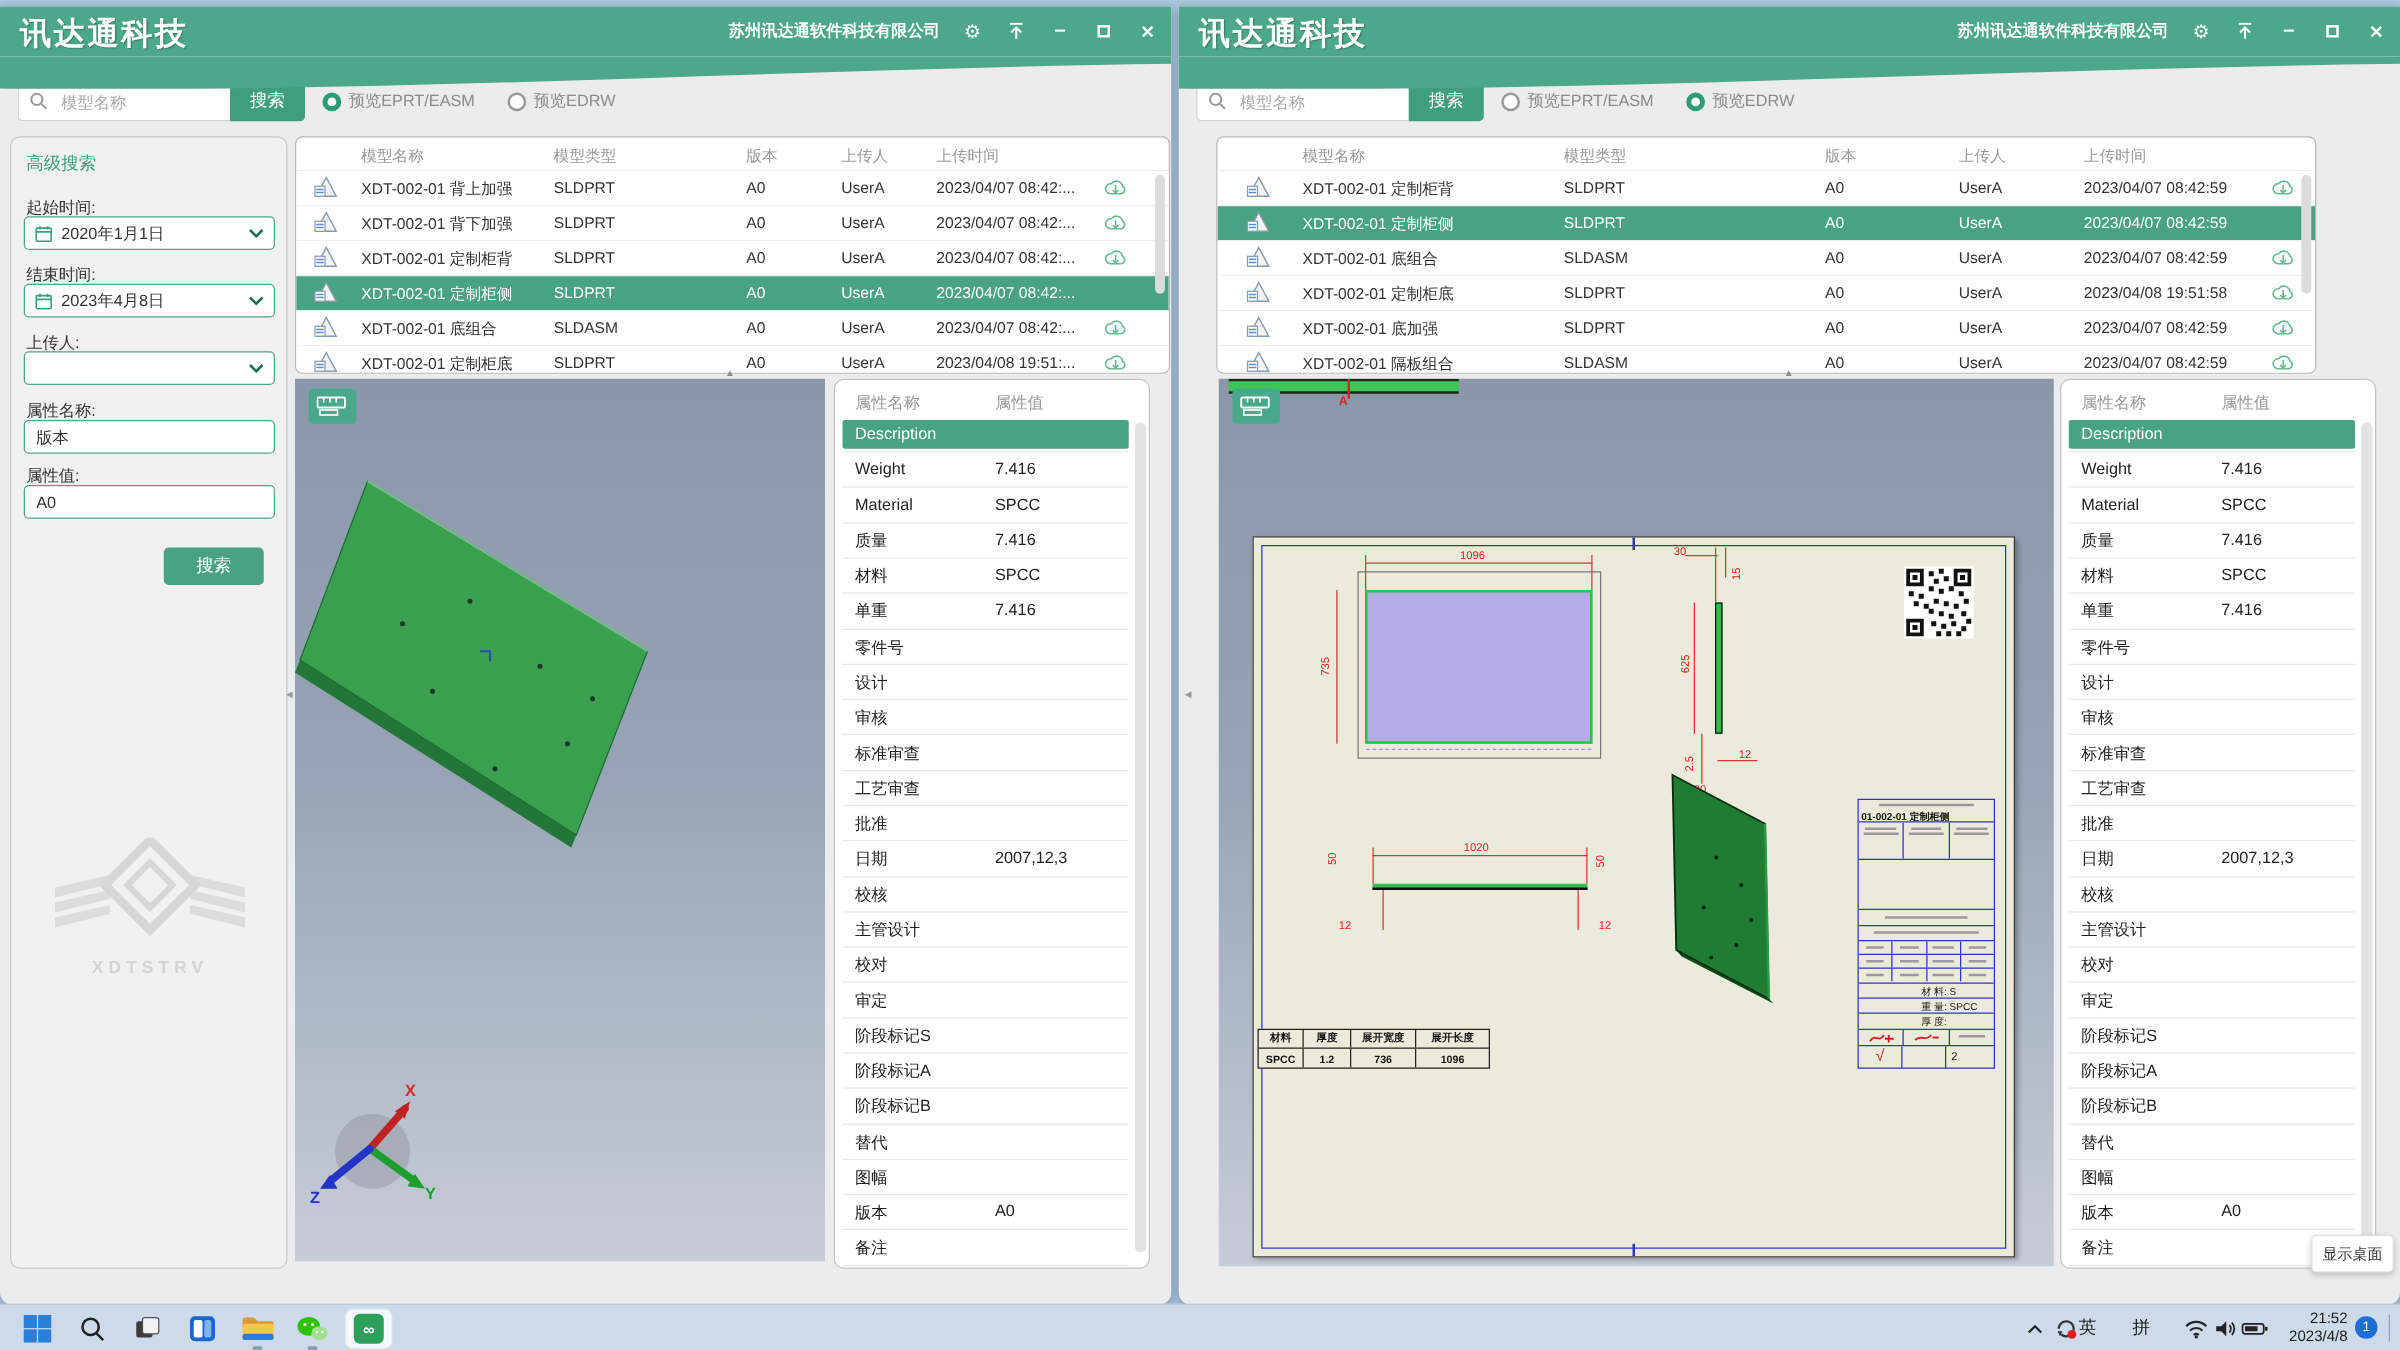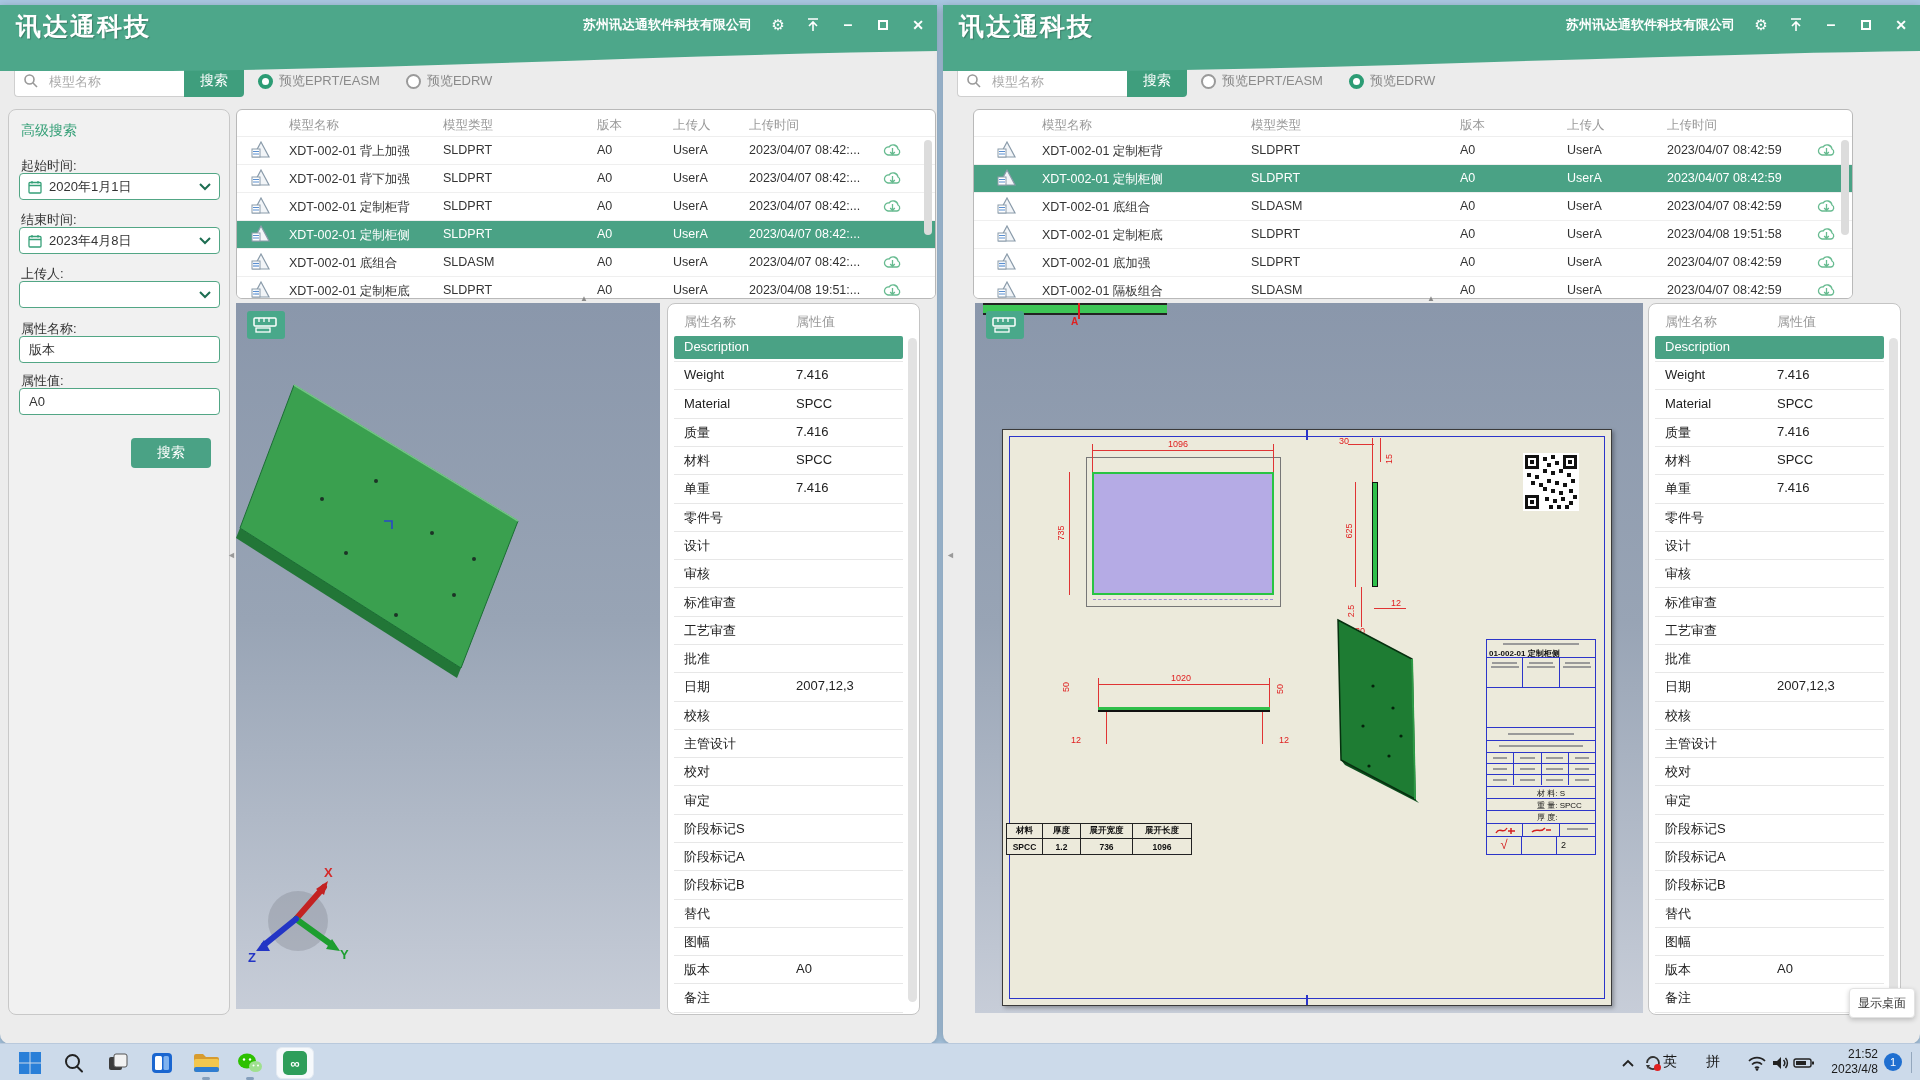--- a/index.html
+++ b/index.html
@@ -192,20 +192,35 @@
     <div class="afield" style="top:171px">
       <svg class="chev" width="12" height="8" viewBox="0 0 12 8">
           <path d="M1,1 L6,6 L11,1" stroke="#1d6e52" stroke-width="2" fill="none"></path>
         </svg>
     </div>
     <div class="alabel" style="top:210px">属性名称:</div>
     <input class="ainput" style="top: 226px;" value="版本">
     <div class="alabel" style="top:262px">属性值:</div>
     <input class="ainput" style="top: 278px;" value="A0">
     <button class="adv-btn">搜索</button>
+    <div class="wmark">
+      <svg width="160" height="96" viewBox="0 0 160 96">
+        <g fill="#dcdcdc">
+            <path d="M4,40 L48,30 L48,37 L4,48 Z"></path>
+            <path d="M4,52 L48,42 L48,49 L4,60 Z"></path>
+            <path d="M4,64 L48,54 L48,61 L4,72 Z"></path>
+        <path d="M156,40 L112,30 L112,37 L156,48 Z"></path>
+            <path d="M156,52 L112,42 L112,49 L156,60 Z"></path>
+            <path d="M156,64 L112,54 L112,61 L156,72 Z"></path>
+          </g>
+        <path d="M80,2 L116,38 L80,74 L44,38 Z" fill="none" stroke="#d7d7d7" stroke-width="7"></path>
+        <path d="M80,20 L98,38 L80,56 L62,38 Z" fill="none" stroke="#d7d7d7" stroke-width="5"></path>
+      </svg>
+      <div class="wmark-text">XDTSTRV</div>
+    </div>
   </div>
 
   <div class="tpanel">
     <div class="thead">
       <span class="col-name">模型名称</span>
       <span class="col-type">模型类型</span>
       <span class="col-ver">版本</span>
       <span class="col-user">上传人</span>
       <span class="col-time">上传时间</span>
     </div>

